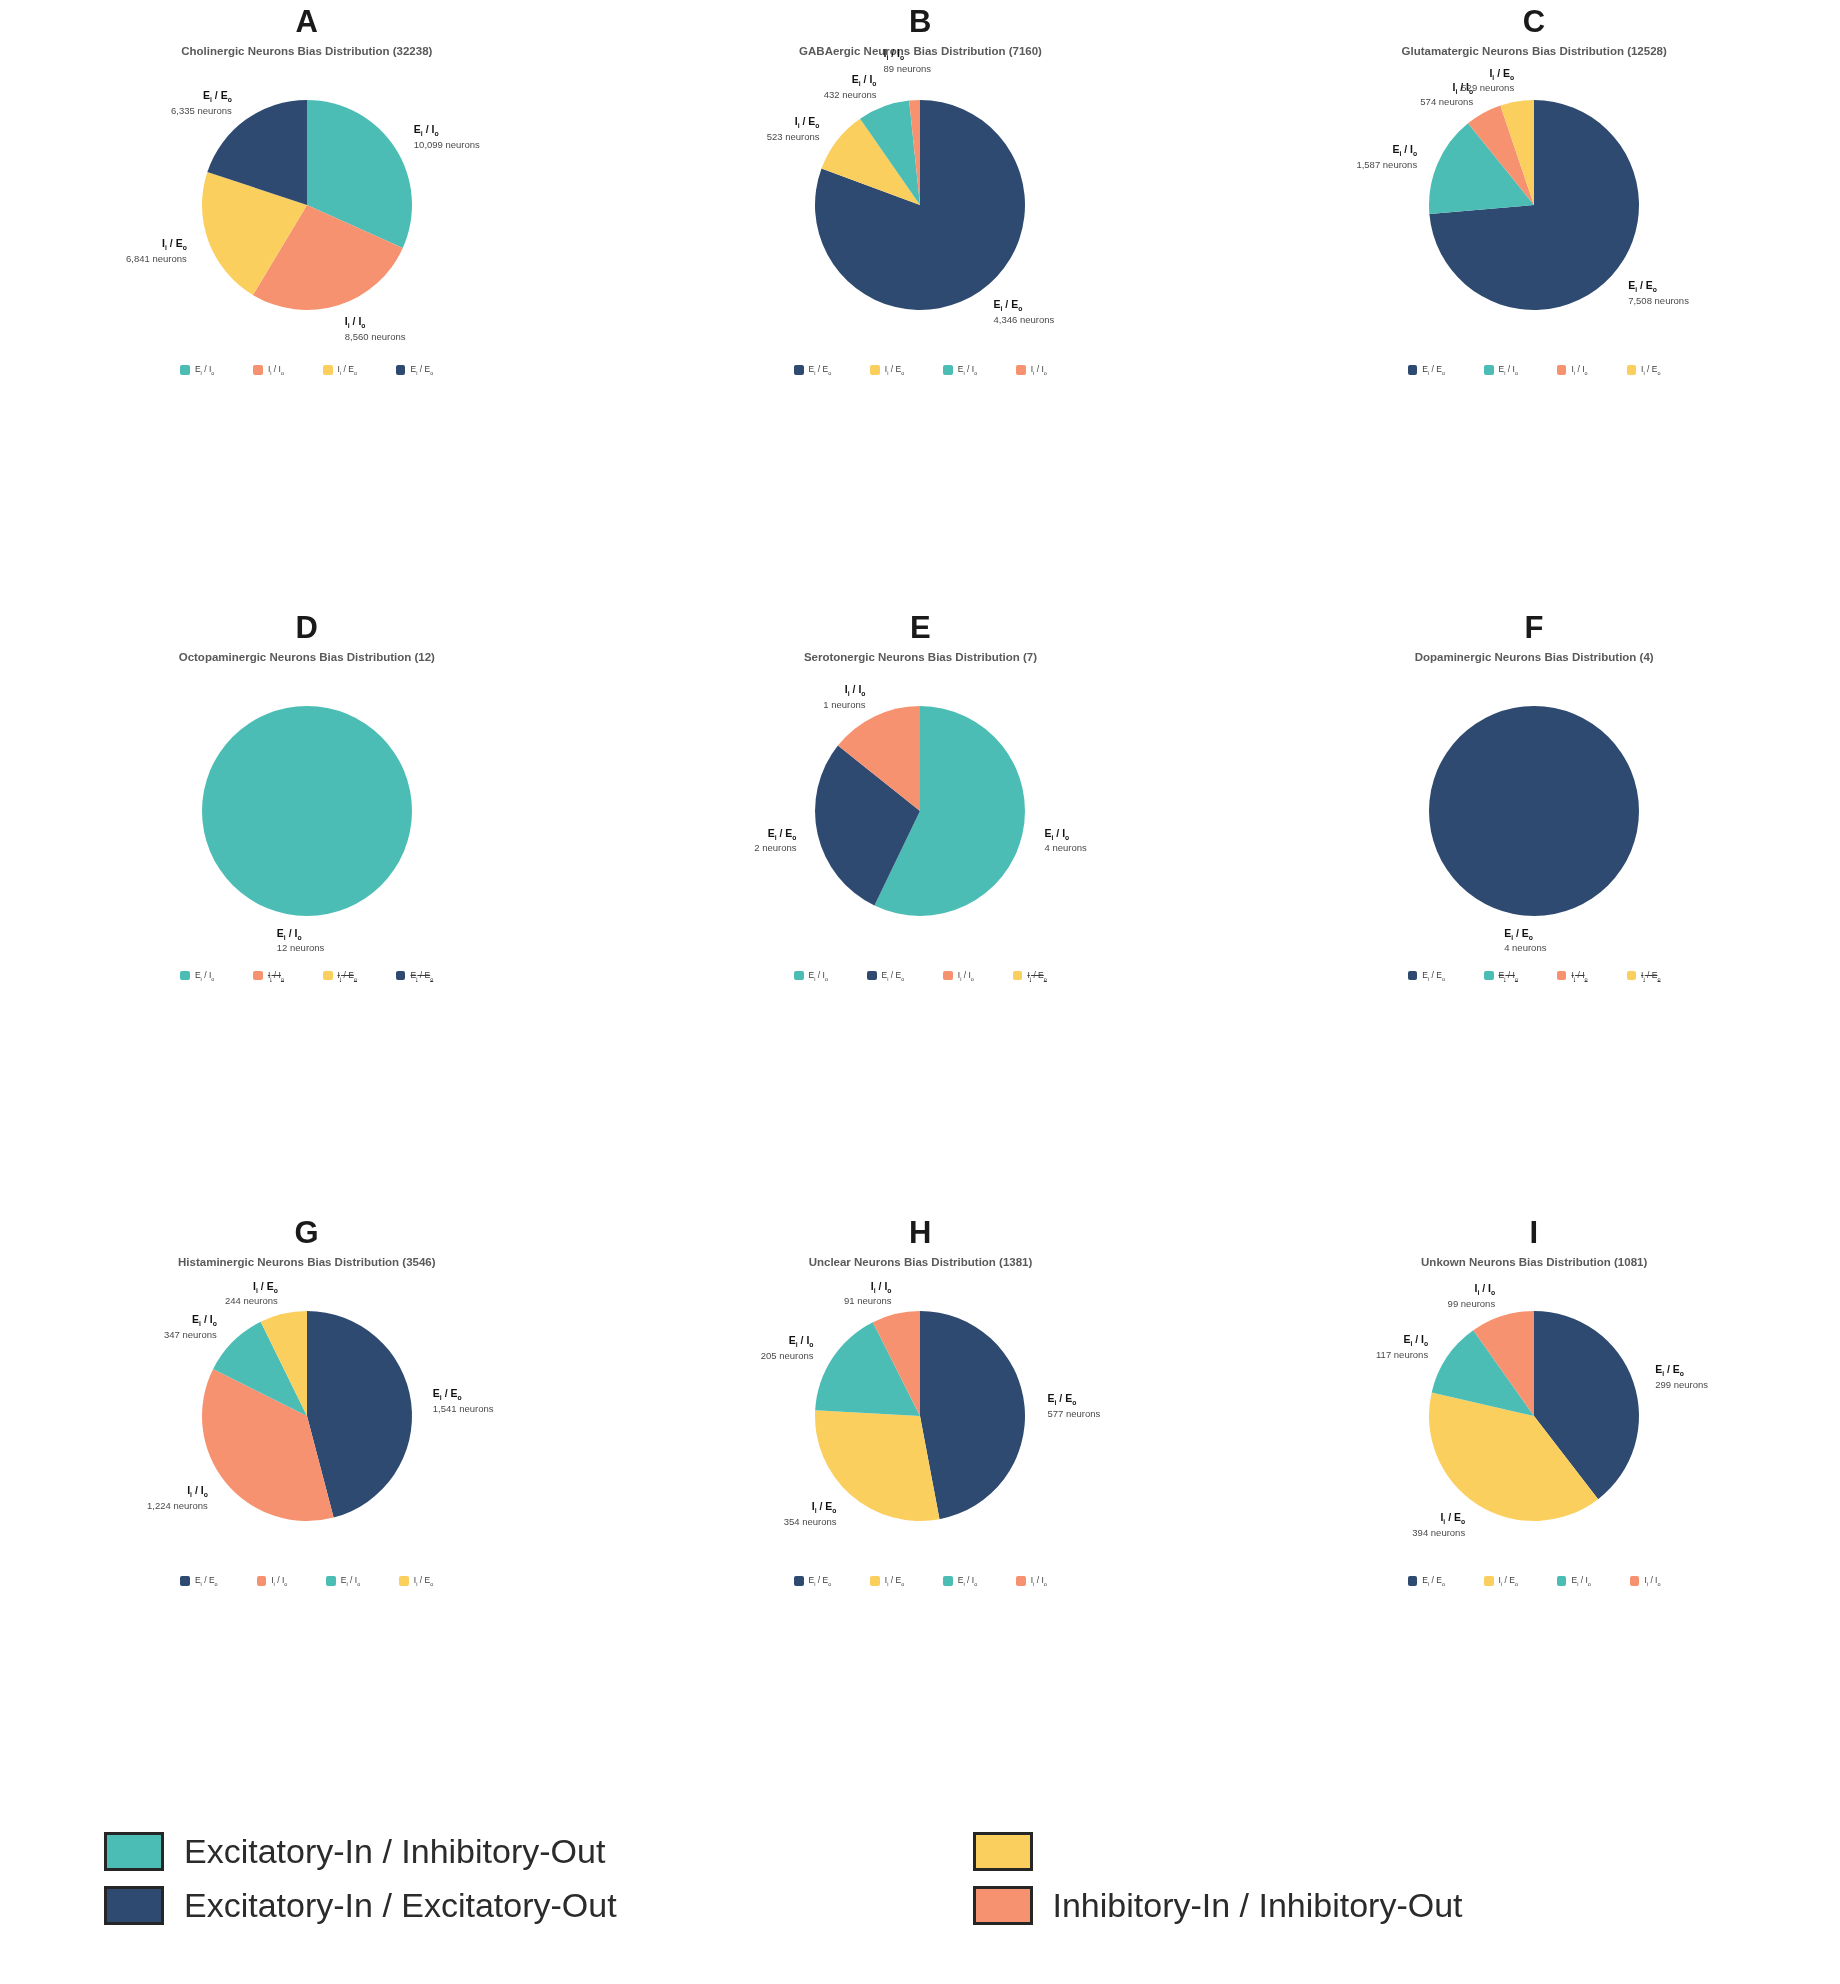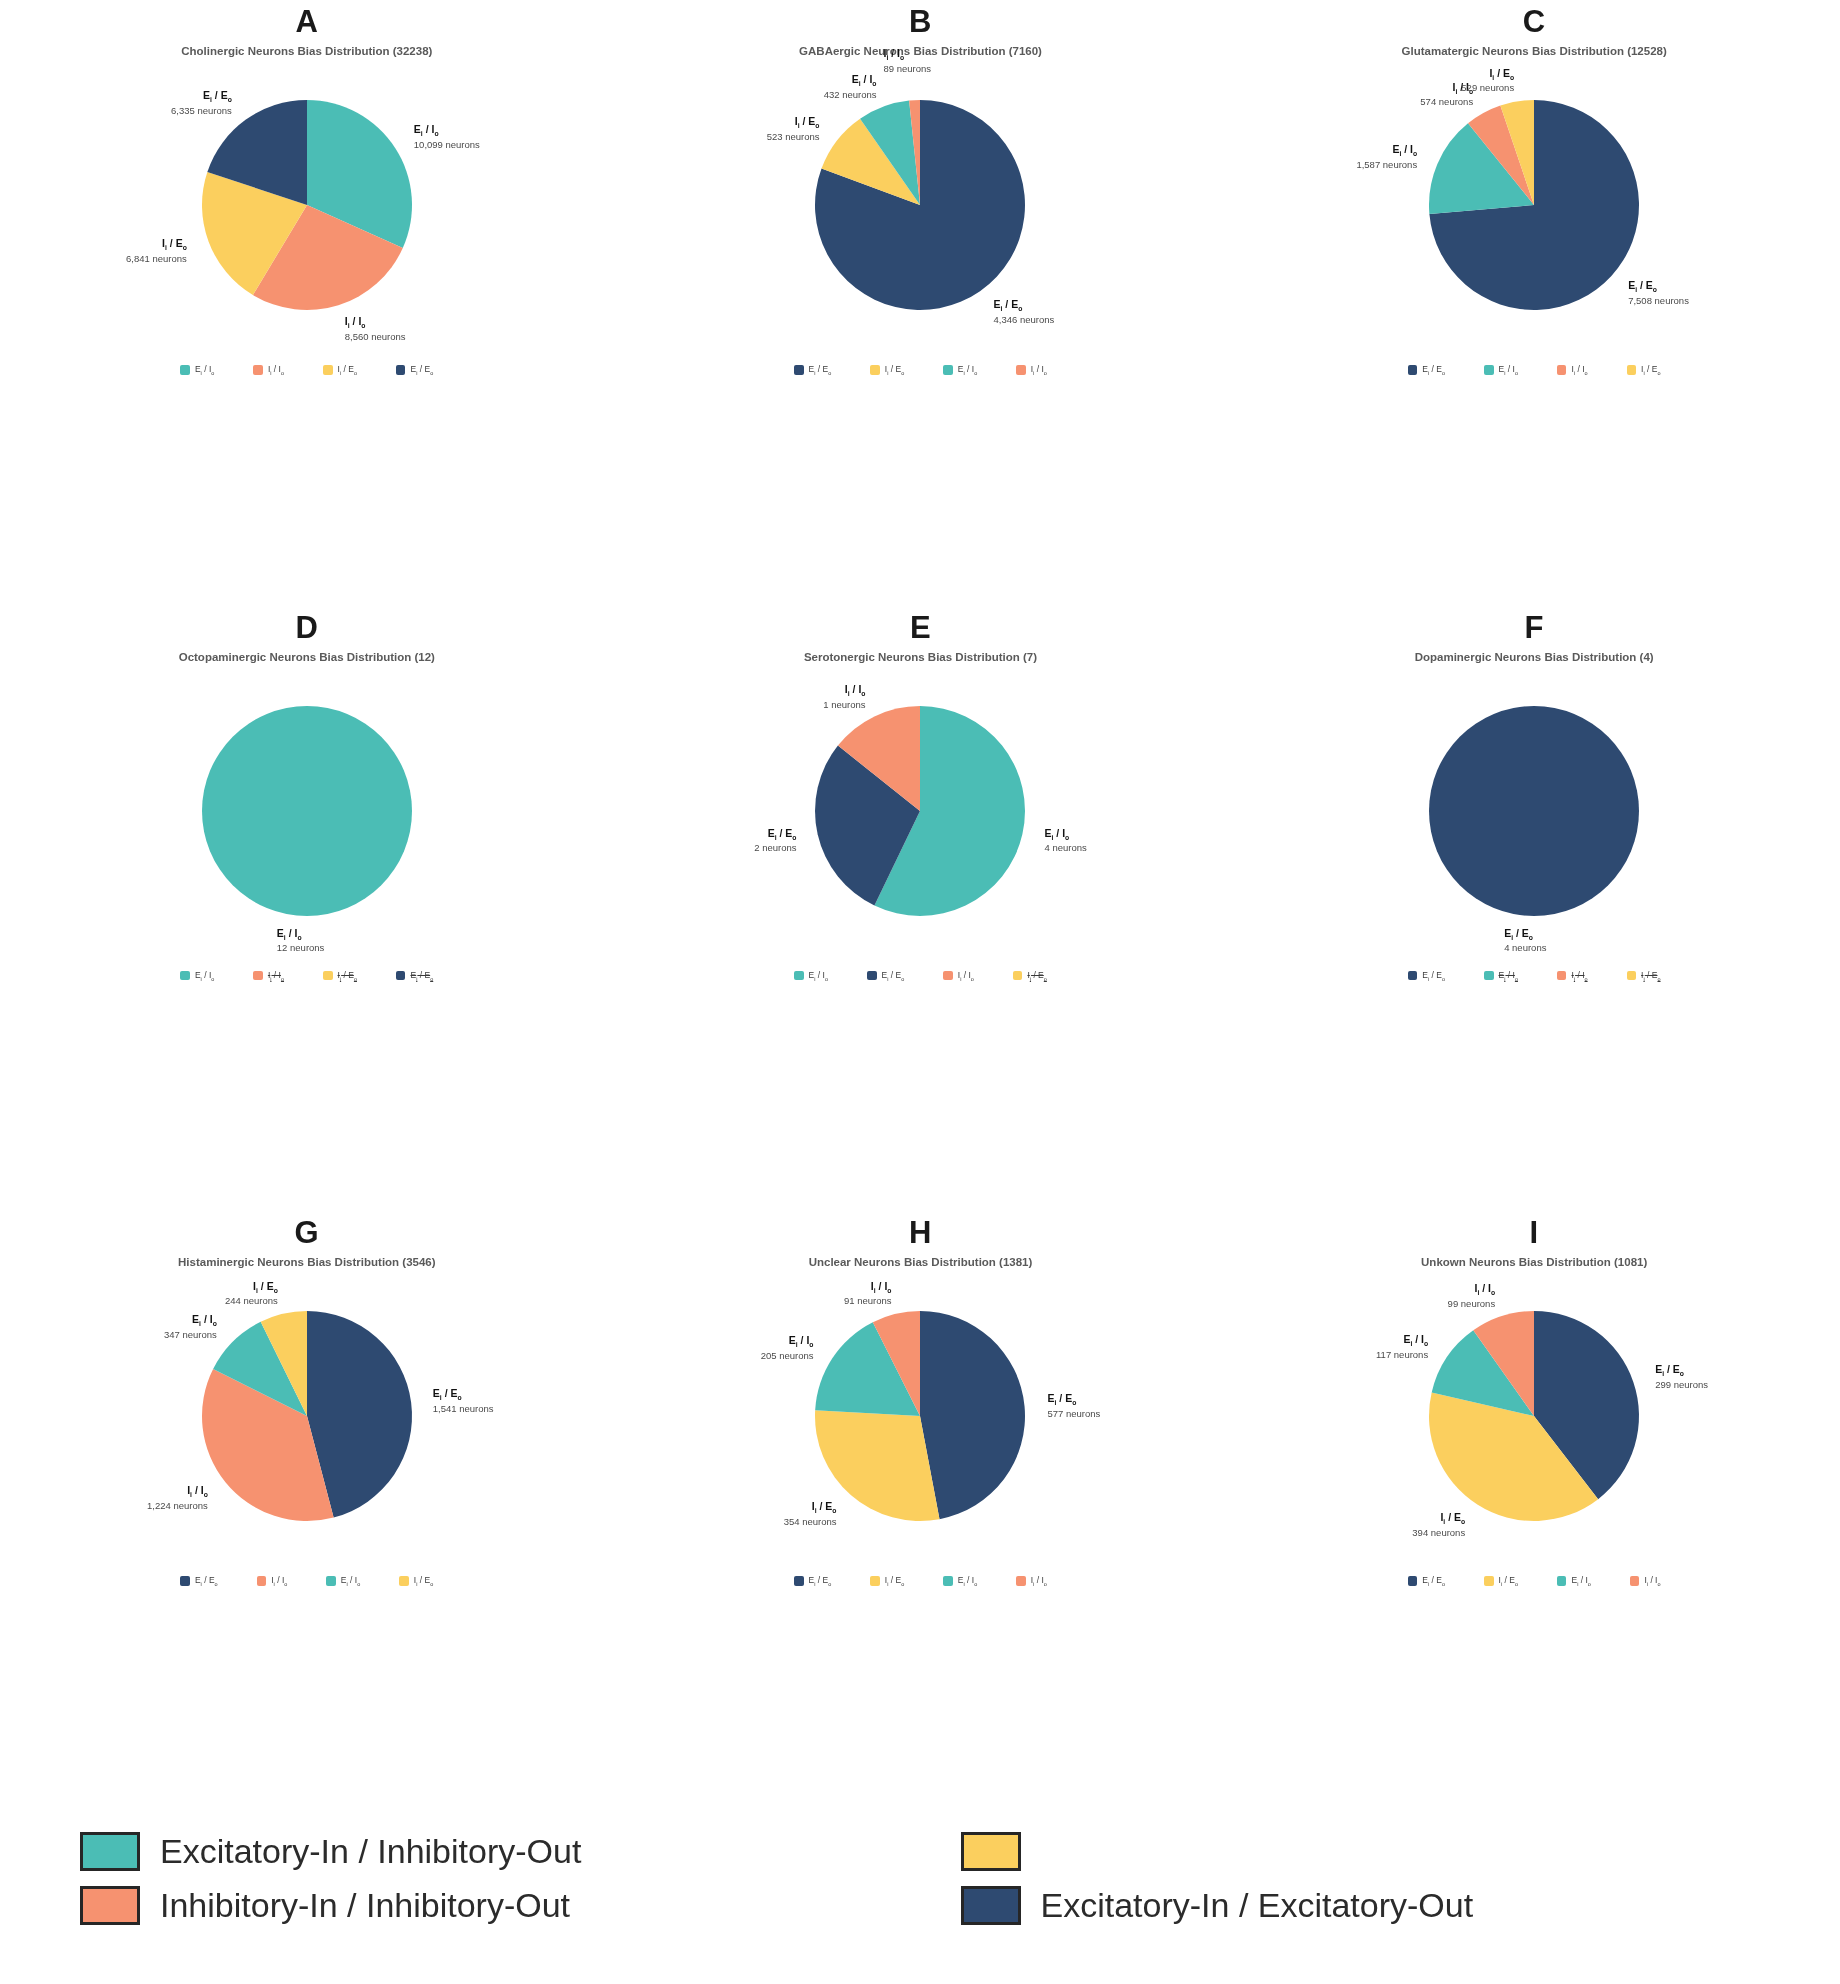--- a/index.html
+++ b/index.html
@@ -13,21 +13,21 @@
   svg.pie{display:block;overflow:visible;}
   .slice-label{position:absolute;font-size:9.5px;color:#3a3a3a;line-height:1.25;white-space:nowrap;}
   .slice-label b{font-size:10.5px;color:#111;font-weight:bold;}
   .slice-label .cnt{font-size:9.5px;color:#4a4a4a;}
   .mini-legend{position:absolute;left:0;width:100%;display:flex;justify-content:center;gap:39px;font-size:8.5px;color:#4a4a4a;}
   .mini-item{display:flex;align-items:center;gap:5px;}
   .mini-sw{width:9.5px;height:9.5px;border-radius:2px;display:inline-block;}
   .mini-txt{font-size:8.5px;color:#3a3a3a;}
   .mini-txt.zero{text-decoration:line-through;}
   sub{font-size:0.65em;vertical-align:sub;}
-  .main-legend{position:absolute;left:0;top:1832px;width:1841px;display:grid;grid-template-columns:1fr 1fr;row-gap:15px;padding-left:80px;box-sizing:border-box;}
+  .main-legend{position:absolute;left:0;top:1832px;width:1841px;display:grid;grid-template-columns:1fr 1fr;row-gap:15px;padding-left:104px;box-sizing:border-box;}
   .ml-item{display:flex;align-items:center;gap:20px;}
   .ml-sw{width:60px;height:39px;border:3.5px solid #262626;box-sizing:border-box;}
   .ml-txt{font-size:34px;color:#2b2b2b;}
 </style>
 </head>
 <body>
 
 <div class="sheet">
   <div class="grid" id="grid">
       <div class="cell">
@@ -325,22 +325,22 @@
     </div>
   <div class="main-legend" id="main-legend">
       <div class="ml-item">
         <div class="ml-sw" style="background: rgb(75, 189, 181);"></div>
         <div class="ml-txt">Excitatory-In / Inhibitory-Out</div>
       </div>
       <div class="ml-item">
         <div class="ml-sw" style="background: rgb(251, 207, 94);"></div>
       </div>
       <div class="ml-item">
+        <div class="ml-sw" style="background: rgb(46, 74, 113);"></div>
+        <div class="ml-txt">Excitatory-In / Excitatory-Out</div>
+      </div>
+      <div class="ml-item">
         <div class="ml-sw" style="background: rgb(246, 146, 112);"></div>
         <div class="ml-txt">Inhibitory-In / Inhibitory-Out</div>
-      </div>
-      <div class="ml-item">
-        <div class="ml-sw" style="background: rgb(46, 74, 113);"></div>
-        <div class="ml-txt">Excitatory-In / Excitatory-Out</div>
       </div>
     </div>
 </div>
 
 
 </body></html>

